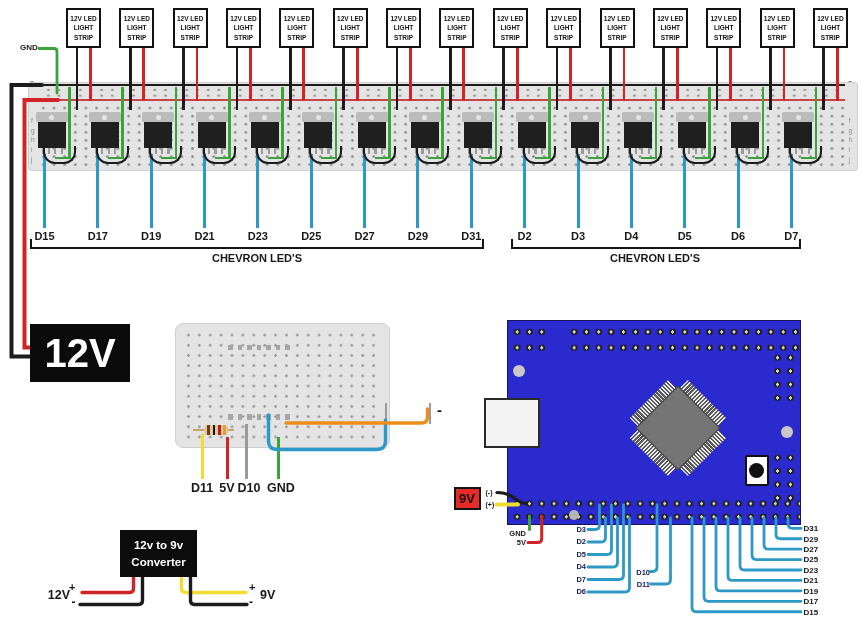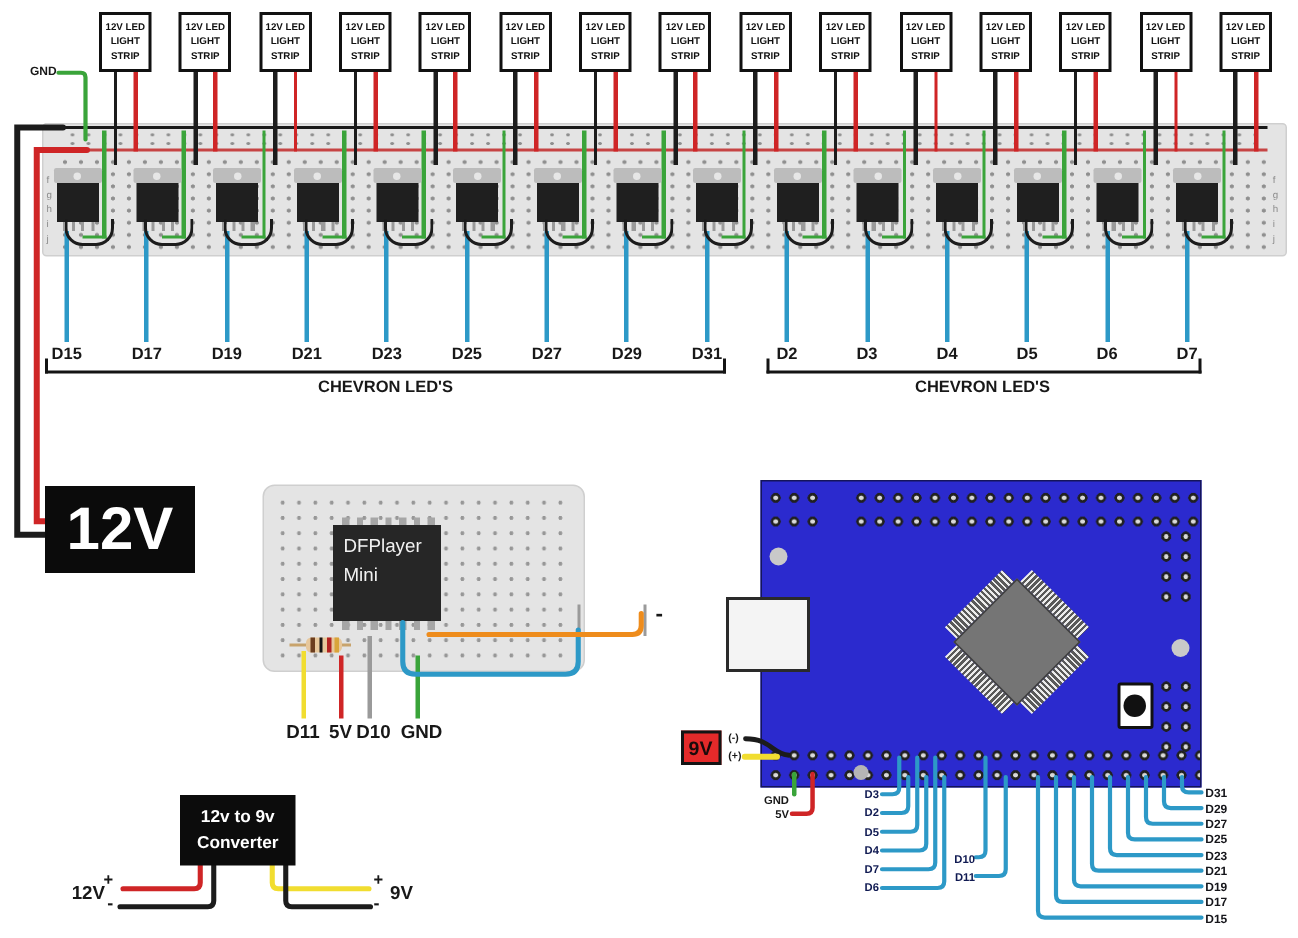--- a/index.html
+++ b/index.html
@@ -64,24 +64,20 @@
   <div class="abs" style="left:511px;top:238.5px;width:290px;height:10.5px;border-left:2.4px solid #141414;border-right:2.4px solid #141414;border-bottom:2.4px solid #141414;z-index:2"></div>
   <div class="lbl" style="left:157px;top:253px;width:200px;text-align:center;font-size:11px">CHEVRON LED'S</div>
   <div class="lbl" style="left:555px;top:253px;width:200px;text-align:center;font-size:11px">CHEVRON LED'S</div>
 
   <div class="abs" style="left:30px;top:324px;width:100px;height:58px;background:#0b0b0b;z-index:6;display:flex;align-items:center;justify-content:center">
     <span style="color:#fff;font-weight:bold;font-size:40px;line-height:1">12V</span>
   </div>
 
   <div class="abs" style="left:175px;top:323px;width:215px;height:125px;background:#e4e4e4;border:1px solid #cfcfcf;border-radius:8px;z-index:1"></div>
   <div class="dots" style="left:183px;top:330px;width:198px;height:112px;z-index:1;background-image:radial-gradient(circle,#979797 1.15px,transparent 1.45px);background-size:10.9px 10.2px"></div>
-  <div class="abs" style="left:222px;top:350px;width:72px;height:64px;background:#262626;z-index:4;padding:5px 0 0 7px">
-    <div style="color:#f2f2f2;font-size:12.5px;line-height:1.5">DFPlayer</div>
-    <div style="color:#f2f2f2;font-size:12.5px;line-height:1.5">Mini</div>
-  </div>
 
   <div class="abs" style="left:193px;top:429px;width:41px;height:2.4px;background:#c8a36c;z-index:2"></div>
   <div class="abs" style="left:203.5px;top:425px;width:24px;height:10px;background:#e7c79b;border-radius:3.5px;z-index:3"></div>
   <div class="abs" style="left:207px;top:425px;width:2.8px;height:10px;background:#6b3d1e;z-index:3"></div>
   <div class="abs" style="left:212.5px;top:425px;width:2.8px;height:10px;background:#141414;z-index:3"></div>
   <div class="abs" style="left:218px;top:425px;width:2.8px;height:10px;background:#b22222;z-index:3"></div>
   <div class="abs" style="left:222.8px;top:425px;width:2.8px;height:10px;background:#d9a43a;z-index:3"></div>
   <div class="lbl" style="left:202px;top:438px;font-size:10px">1K</div>
 
   <div class="abs" style="left:384.8px;top:403px;width:2.4px;height:21px;background:#9a9a9a;z-index:2"></div>

